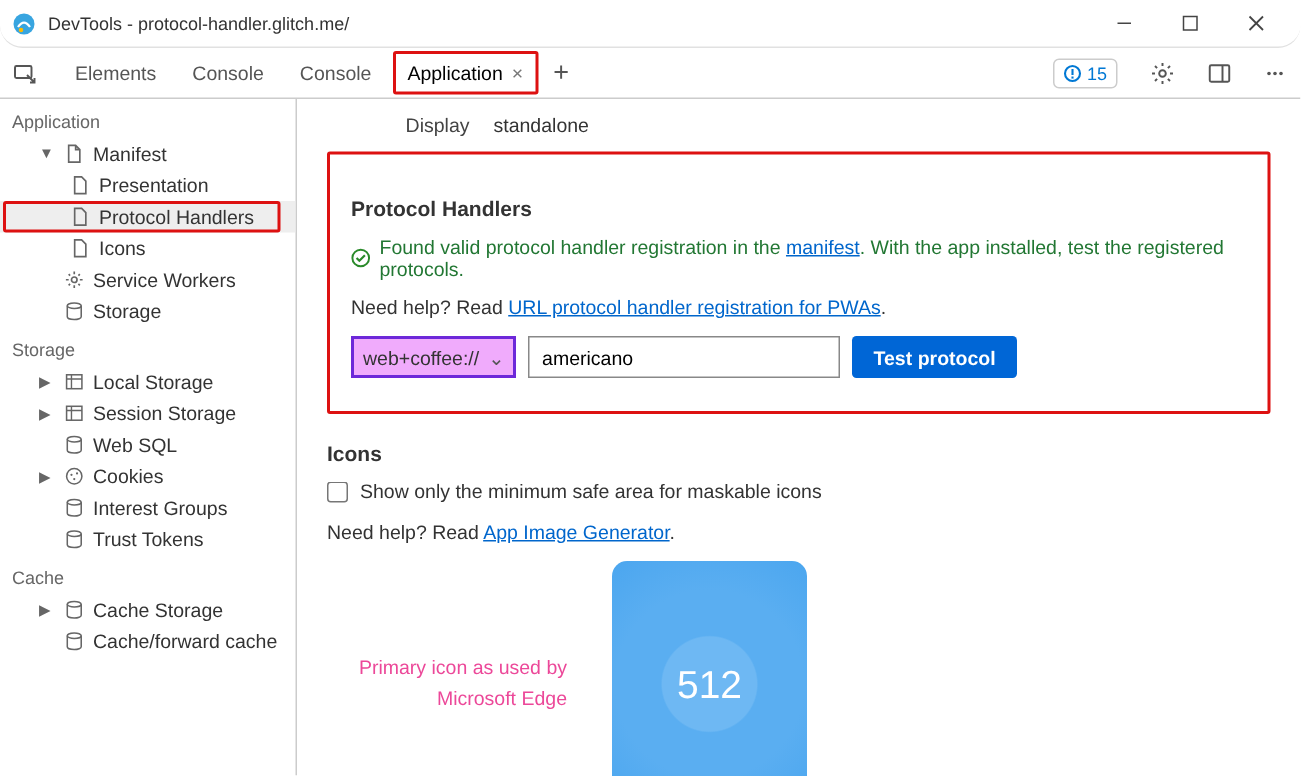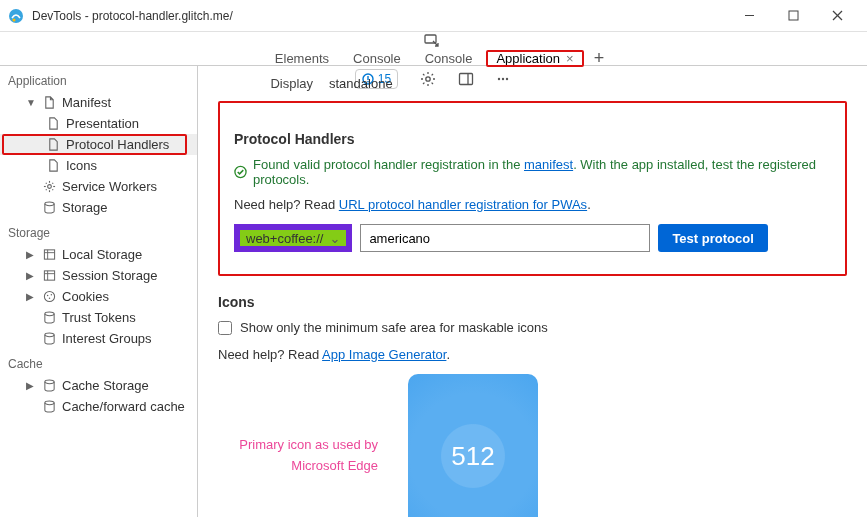--- a/index.html
+++ b/index.html
@@ -1,24 +1,24 @@
 <!DOCTYPE html>
 <html><head>
   <meta charset="utf-8">
   <style>
     * { box-sizing: border-box; margin: 0; padding: 0; }
     body { font-family: "Segoe UI", Arial, sans-serif; font-size: 13px; color: #333; background: #fff; width: 867px; height: 517px; overflow: hidden; }
     
-    .titlebar { height: 32px; display: flex; align-items: center; padding: 0 8px; border-bottom: 1px solid #e1e1e1; }
+    .titlebar { height: 32px; display: flex; align-items: center; padding: 0 8px; border-bottom: 1px solid #e1e1e1; border-radius: 15px; }
     .titlebar .favicon { width: 16px; height: 16px; margin-right: 8px; }
     .titlebar .title { flex: 1; font-size: 12px; color: #333; }
     .winbtn { width: 44px; height: 28px; display: flex; align-items: center; justify-content: center; color: #444; }
     .winbtn svg { width: 11px; height: 11px; stroke: #444; }
     
-    .tabbar { height: 34px; display: flex; align-items: center; border-bottom: 1px solid #ccc; padding-left: 8px; flex-direction: column; }
+    .tabbar { height: 34px; display: flex; align-items: center; border-bottom: 1px solid #ccc; padding-left: 8px; }
     .devicon { width: 18px; height: 18px; display:flex; align-items:center; justify-content:center; margin-right: 12px; }
     .tabs { display: flex; align-items: center; height: 100%; }
     .tab { padding: 0 12px; height: 100%; display: flex; align-items: center; color: #555; cursor: pointer; position: relative; }
     .tab.active { color: #000; }
     .tab.active .tab-highlight { position: absolute; inset: 2px; border: 2px solid #d11; border-radius: 2px; pointer-events:none; }
     .tab-close { margin-left: 6px; color: #777; }
     .addtab { padding: 0 8px; color: #555; font-size: 18px; }
     .spacer { flex: 1; }
     .toolbar-right { display: flex; align-items: center; gap: 22px; padding-right: 10px; }
     .issues-badge { display:flex; align-items:center; gap:4px; border:1px solid #ccc; border-radius:4px; padding:2px 6px; color:#0078d4; font-size:12px;}
@@ -39,23 +39,23 @@
     
     .main { flex:1; overflow-y:auto; padding: 10px 20px 40px 20px; position:relative;}
     .row { display:flex; align-items:flex-end; gap:16px; margin-bottom:10px;}
     .label-col { width:95px; text-align:right; color:#444;}
     .section-h { font-weight:600; font-size:14px; margin: 18px 0 10px 0; }
     .protocol-box { border:2px solid #d11; border-radius:2px; padding: 10px 14px 22px 14px; }
     .checkline { color:#273; margin-bottom:10px; display:flex; align-items:center; gap:6px;}
     .link { color:#0066cc; text-decoration:underline; cursor:pointer;}
     .helpline { margin-bottom:12px; color:#333;}
     .controls { display:flex; gap:8px; align-items:center;}
-    .select { border:6px solid #6d28d9; height:28px; padding:0 6px; display:flex; align-items:center; gap:6px; font-size:13px; background:#84cc16;}
+    .select { border:2px solid #6d28d9; height:28px; padding:0 6px; display:flex; align-items:center; gap:6px; font-size:13px; background:#f0abfc;}
     .select .chev { color:#555;}
-    .input { border:1px solid #888; height:28px; padding:0 8px; width:290px; font-size:13px; }
+    .input { border:1px solid #888; height:28px; padding:0 8px; width:208px; font-size:13px; }
     .btn-primary { background:#0066d6; color:#fff; border:none; height:28px; padding:0 14px; border-radius:3px; font-weight:600; font-size:13px; cursor:pointer;}
     .checkbox-row { display:flex; align-items:flex-end; gap:8px; margin-bottom:12px;}
     .checkbox-row input { width:14px; height:14px;}
     .icon-row { display:flex; align-items:center; gap:30px;}
     .icon-left { width:160px; text-align:right; color:#ec4899; line-height:1.6;}
     .icon-box { width:130px; height:164px; border-radius:10px; background: radial-gradient(circle at 50% 50%, #6eb8f3 0, #6eb8f3 30%, #5aaef1 31%, #5aaef1 60%, #4ba6ef 100%); display:flex; align-items:center; justify-content:center; color:#fff; font-size:26px; font-weight:300;}
     .size-label { text-align:center; color:#666; margin-top:10px; margin-left:190px; }
     svg { display:block; }
   </style>
 </head>
@@ -238,50 +238,60 @@
       <span class="icon">
           <svg viewBox="0 0 14 14" width="13" height="13">
             <rect x="1.5" y="2" width="11" height="10" fill="none" stroke="#666" stroke-width="1.1"></rect>
             <line x1="1.5" y1="5" x2="12.5" y2="5" stroke="#666" stroke-width="1"></line>
             <line x1="5" y1="2" x2="5" y2="12" stroke="#666" stroke-width="1"></line>
           </svg>
         </span>
       <span>Session Storage</span>
     </div>
     <div class="tree-item indent1">
+      <span class="arrow"></span>
+      <span class="icon">
+          <svg viewBox="0 0 14 14" width="13" height="13">
+            <ellipse cx="7" cy="3" rx="5" ry="2" fill="none" stroke="#666" stroke-width="1.1"></ellipse>
+            <path d="M2 3 v8 a5 2 0 0 0 10 0 v-8" fill="none" stroke="#666" stroke-width="1.1"></path>
+          </svg>
+        </span>
+      <span>Web SQL</span>
+    </div>
+    <div class="tree-item indent1">
       <span class="arrow">▶</span>
       <span class="icon">
           <svg viewBox="0 0 14 14" width="13" height="13">
             <circle cx="7" cy="7" r="5.5" fill="none" stroke="#666" stroke-width="1.1"></circle>
             <circle cx="5" cy="6" r="0.8" fill="#666"></circle>
             <circle cx="9" cy="5" r="0.8" fill="#666"></circle>
             <circle cx="7" cy="9" r="0.8" fill="#666"></circle>
           </svg>
         </span>
       <span>Cookies</span>
     </div>
     <div class="tree-item indent1">
       <span class="arrow"></span>
       <span class="icon">
           <svg viewBox="0 0 14 14" width="13" height="13">
             <ellipse cx="7" cy="3" rx="5" ry="2" fill="none" stroke="#666" stroke-width="1.1"></ellipse>
             <path d="M2 3 v8 a5 2 0 0 0 10 0 v-8" fill="none" stroke="#666" stroke-width="1.1"></path>
           </svg>
         </span>
+      <span>Interest Groups</span>
+    </div>
+    <div class="tree-item indent1">
+      <span class="arrow"></span>
+      <span class="icon">
+          <svg viewBox="0 0 14 14" width="13" height="13">
+            <ellipse cx="7" cy="3" rx="5" ry="2" fill="none" stroke="#666" stroke-width="1.1"></ellipse>
+            <path d="M2 3 v8 a5 2 0 0 0 10 0 v-8" fill="none" stroke="#666" stroke-width="1.1"></path>
+          </svg>
+        </span>
       <span>Trust Tokens</span>
-    </div>
-    <div class="tree-item indent1">
-      <span class="arrow"></span>
-      <span class="icon">
-          <svg viewBox="0 0 14 14" width="13" height="13">
-            <ellipse cx="7" cy="3" rx="5" ry="2" fill="none" stroke="#666" stroke-width="1.1"></ellipse>
-            <path d="M2 3 v8 a5 2 0 0 0 10 0 v-8" fill="none" stroke="#666" stroke-width="1.1"></path>
-          </svg>
-        </span>
-      <span>Interest Groups</span>
     </div>
 
     <div class="section-title">Cache</div>
     <div class="tree-item indent1">
       <span class="arrow">▶</span>
       <span class="icon">
           <svg viewBox="0 0 14 14" width="13" height="13">
             <ellipse cx="7" cy="3" rx="5" ry="2" fill="none" stroke="#666" stroke-width="1.1"></ellipse>
             <path d="M2 3 v8 a5 2 0 0 0 10 0 v-8" fill="none" stroke="#666" stroke-width="1.1"></path>
           </svg>

